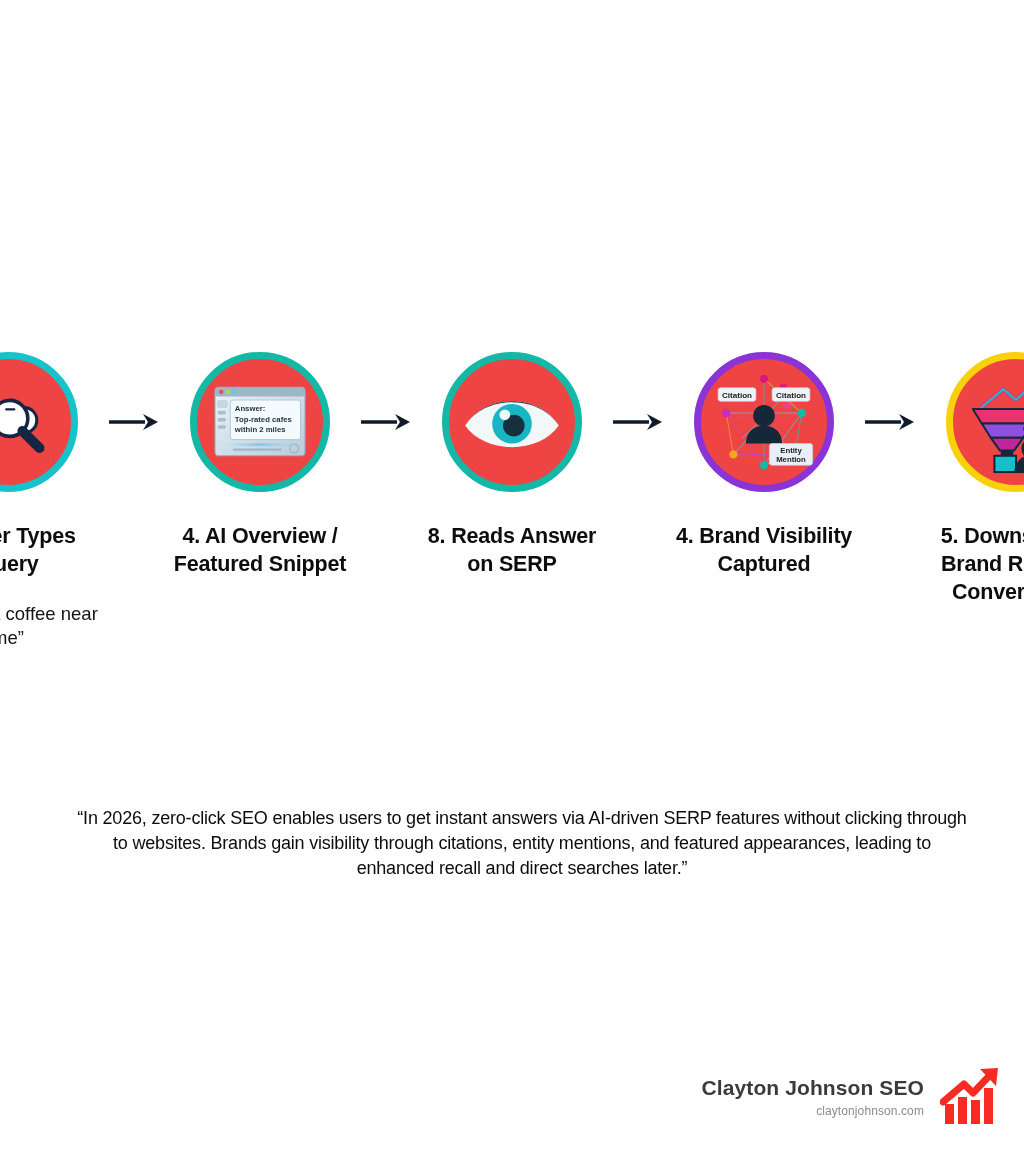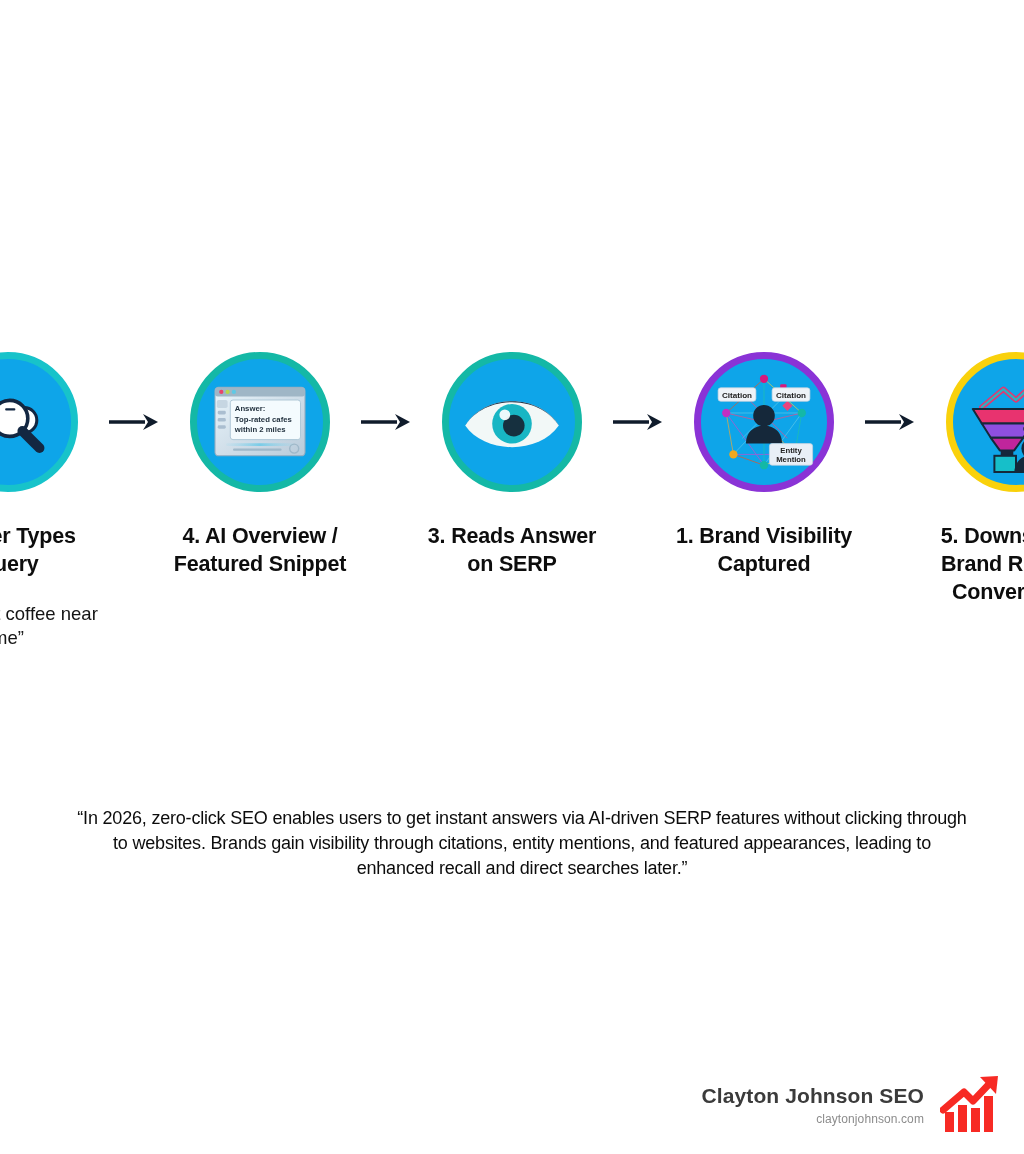--- a/index.html
+++ b/index.html
@@ -19,21 +19,21 @@
     width: 1024px;
     display: flex;
     align-items: flex-start;
     justify-content: center;
   }
   .step { width: 190px; display: flex; flex-direction: column; align-items: center; }
 
   .circle {
     width: 140px; height: 140px;
     border-radius: 50%;
-    background: #0ea5e9;
+    background: #ef4444;
     display: flex; align-items: center; justify-content: center;
     position: relative;
     flex: 0 0 auto;
   }
   .circle.ring-teal   { border: 7px solid #17c3ca; }
   .circle.ring-pink   { border: 7px solid #14b8a6; }
   .circle.ring-purple { border: 7px solid #8a33d6; }
   .circle.ring-yellow { border: 7px solid #f9d10b; }
 
   .icon-wrap { width: 108px; height: 108px; display: flex; align-items: center; justify-content: center; }
@@ -73,21 +73,21 @@
     font-size: 18px;
     line-height: 1.39;
     font-weight: 500;
     letter-spacing: -0.2px;
     color: #0c0c0c;
   }
 
   
   .footer {
     position: absolute;
-    right: 22px; bottom: 18px;
+    right: 22px; bottom: 26px;
     display: flex; align-items: center; gap: 16px; margin-left: 12px;
   }
   .brand { text-align: right; }
   .brand-name {
     font-size: 21px; font-weight: 700; color: #3b3b3b;
     letter-spacing: 0.1px; line-height: 1.25;
   }
   .brand-url {
     font-size: 12px; font-weight: 400; color: #8c8c8c;
     letter-spacing: 0.1px; line-height: 1.35; margin-top: 1px;
@@ -176,21 +176,21 @@
         <div class="icon-wrap">
           <svg viewBox="0 0 120 80" width="108" height="72">
             <path d="M8 44 C30 8, 90 8, 112 44 C90 76, 30 76, 8 44 Z" fill="#f2f8f7"></path>
             <circle cx="60" cy="42" r="22" fill="#18b6c4"></circle>
             <circle cx="62" cy="44" r="12" fill="#16303f"></circle>
             <circle cx="52" cy="32" r="6" fill="#ffffff" opacity="0.92"></circle>
             <path d="M8 44 C30 8, 90 8, 112 44 C104 31, 86 18, 60 18 C34 18, 16 31, 8 44 Z" fill="#1d3348"></path>
           </svg>
         </div>
       </div>
-      <div class="step-label">3. Reads Answer on SERP</div>
+      <div class="step-label">8. Reads Answer on SERP</div>
       <div class="step-sub"></div>
     </div>
 
     <div class="arrow">
       <svg viewBox="0 0 50 24" width="50" height="24">
         <line x1="0" y1="12" x2="36" y2="12" stroke="#0f1b2b" stroke-width="3.4"></line>
         <path d="M34 4 L49 12 L34 20 L39 12 Z" fill="#0f1b2b"></path>
       </svg>
     </div>
 
@@ -240,21 +240,21 @@
               <text x="90" y="33" text-anchor="middle" font-family="Liberation Sans, sans-serif" font-size="9" font-weight="700" fill="#222">Citation</text>
             </g>
             <g>
               <rect x="66" y="84" width="48" height="24" rx="3" fill="#e8eff7" stroke="#c7d3de" stroke-width="0.8"></rect>
               <text x="90" y="94" text-anchor="middle" font-family="Liberation Sans, sans-serif" font-size="8.6" font-weight="700" fill="#222">Entity</text>
               <text x="90" y="104" text-anchor="middle" font-family="Liberation Sans, sans-serif" font-size="8.6" font-weight="700" fill="#222">Mention</text>
             </g>
           </svg>
         </div>
       </div>
-      <div class="step-label">1. Brand Visibility Captured</div>
+      <div class="step-label">4. Brand Visibility Captured</div>
       <div class="step-sub"></div>
     </div>
 
     <div class="arrow">
       <svg viewBox="0 0 50 24" width="50" height="24">
         <line x1="0" y1="12" x2="36" y2="12" stroke="#0f1b2b" stroke-width="3.4"></line>
         <path d="M34 4 L49 12 L34 20 L39 12 Z" fill="#0f1b2b"></path>
       </svg>
     </div>
 

